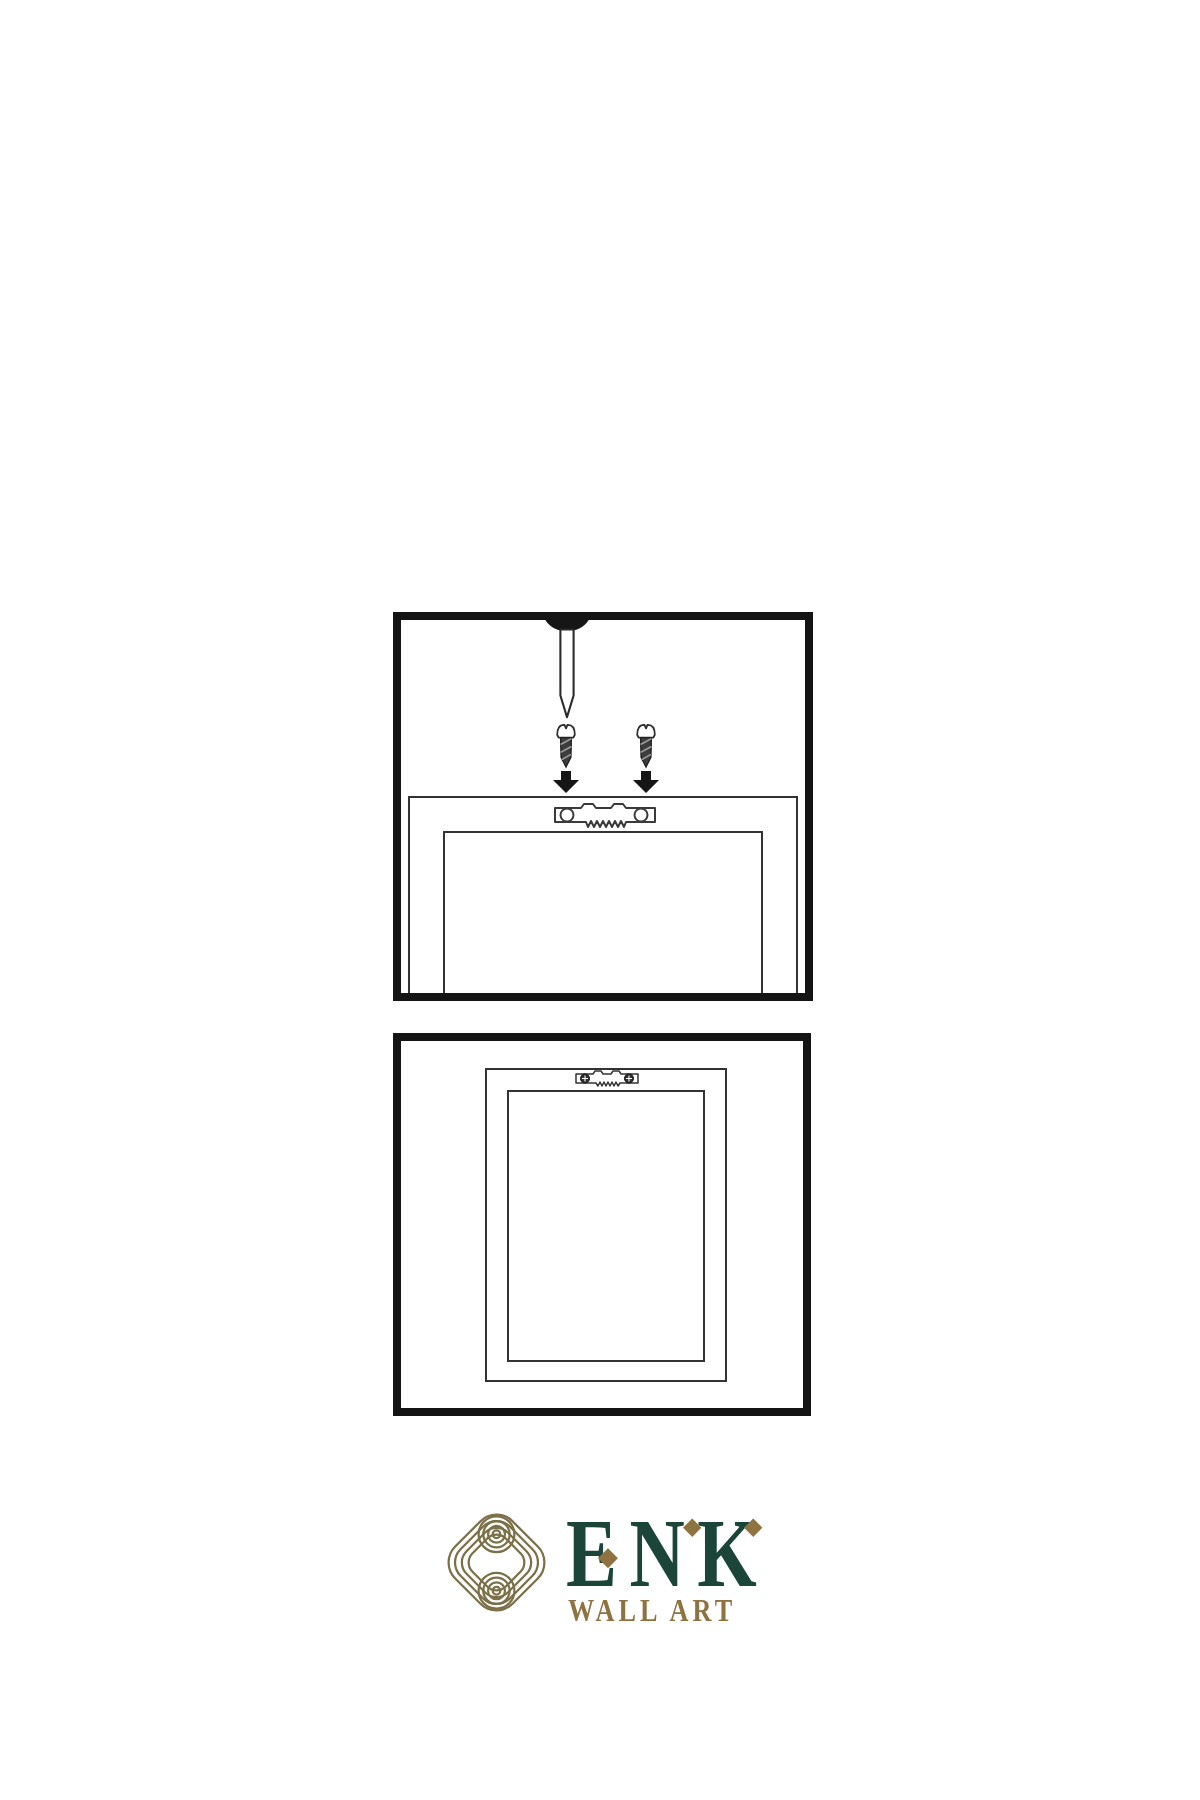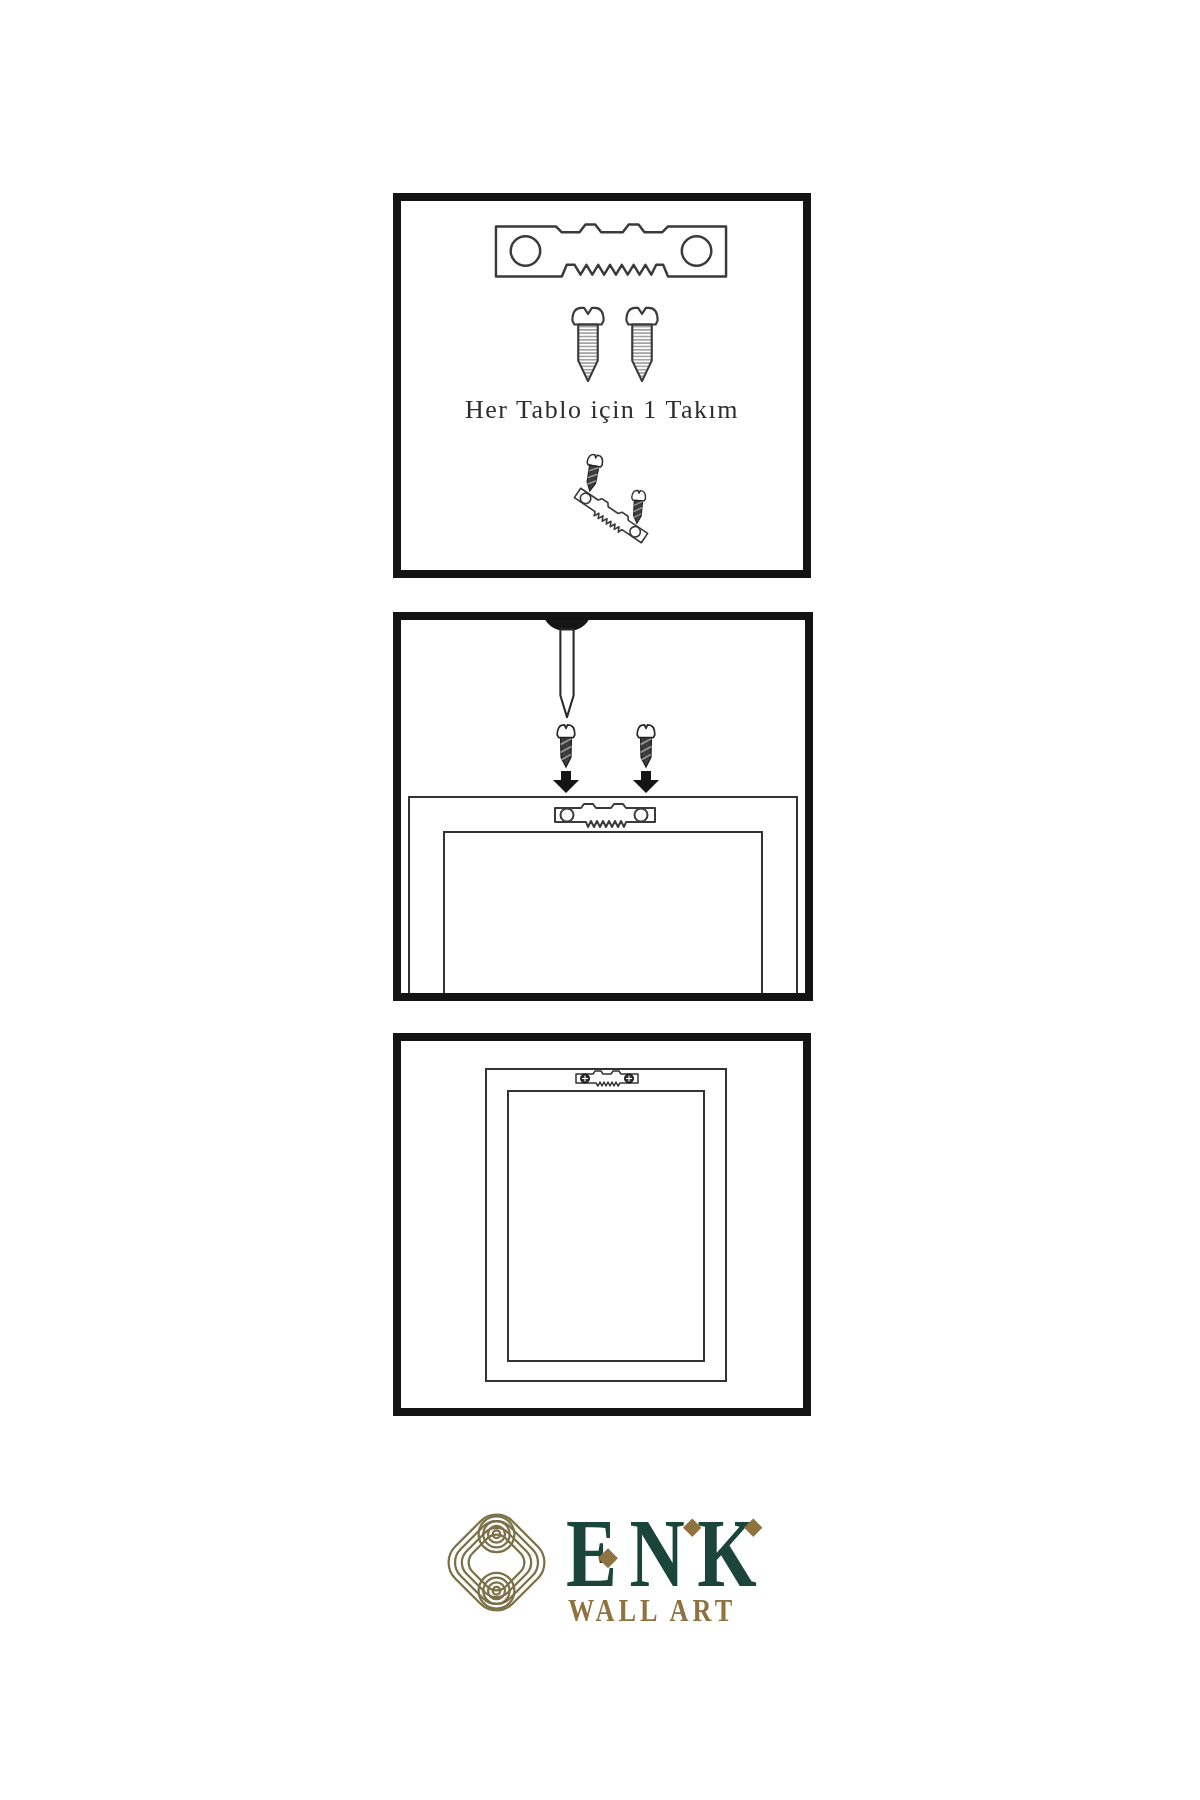--- a/index.html
+++ b/index.html
@@ -90,42 +90,20 @@
           <circle cx="0" cy="30" r="9"></circle>
         <circle cx="0" cy="30" r="14"></circle>
           <circle cx="0" cy="30" r="19"></circle>
       </g>
     </symbol>
   </defs>
 </svg>
 
 <div class="page">
 
-  <div class="panel" style="left:393px;top:193px;width:418px;height:385px;">
-    <svg class="icon abs" style="left:92px;top:20px;" width="236" height="60">
-        <use href="#hanger-big"></use>
-      </svg>
-    <svg class="icon abs" style="left:168px;top:104px;" width="38" height="80">
-        <use href="#screw-outline"></use>
-      </svg>
-    <svg class="icon abs" style="left:222px;top:104px;" width="38" height="80">
-        <use href="#screw-outline"></use>
-      </svg>
-    <div class="caption" style="top:194px;">Her Tablo için 1 Takım</div>
-
-    <svg class="icon abs" style="left:182px;top:252px;transform:rotate(10deg);" width="20" height="40">
-        <use href="#screw-dark"></use>
-      </svg>
-    <svg class="icon abs" style="left:168px;top:303px;transform:rotate(34deg);" width="84" height="23">
-        <use href="#hanger-small"></use>
-      </svg>
-    <svg class="icon abs" style="left:228px;top:288px;transform:rotate(4deg);" width="18" height="36">
-        <use href="#screw-dark"></use>
-      </svg>
-  </div>
 
   <div class="panel" style="left:393px;top:612px;width:420px;height:389px;">
     <svg class="icon abs" style="left:142px;top:0;" width="48" height="100">
         <use href="#nail"></use>
       </svg>
     <svg class="icon abs" style="left:154px;top:103px;" width="22" height="46">
         <use href="#screw-dark"></use>
       </svg>
     <svg class="icon abs" style="left:234px;top:103px;" width="22" height="46">
         <use href="#screw-dark"></use>

